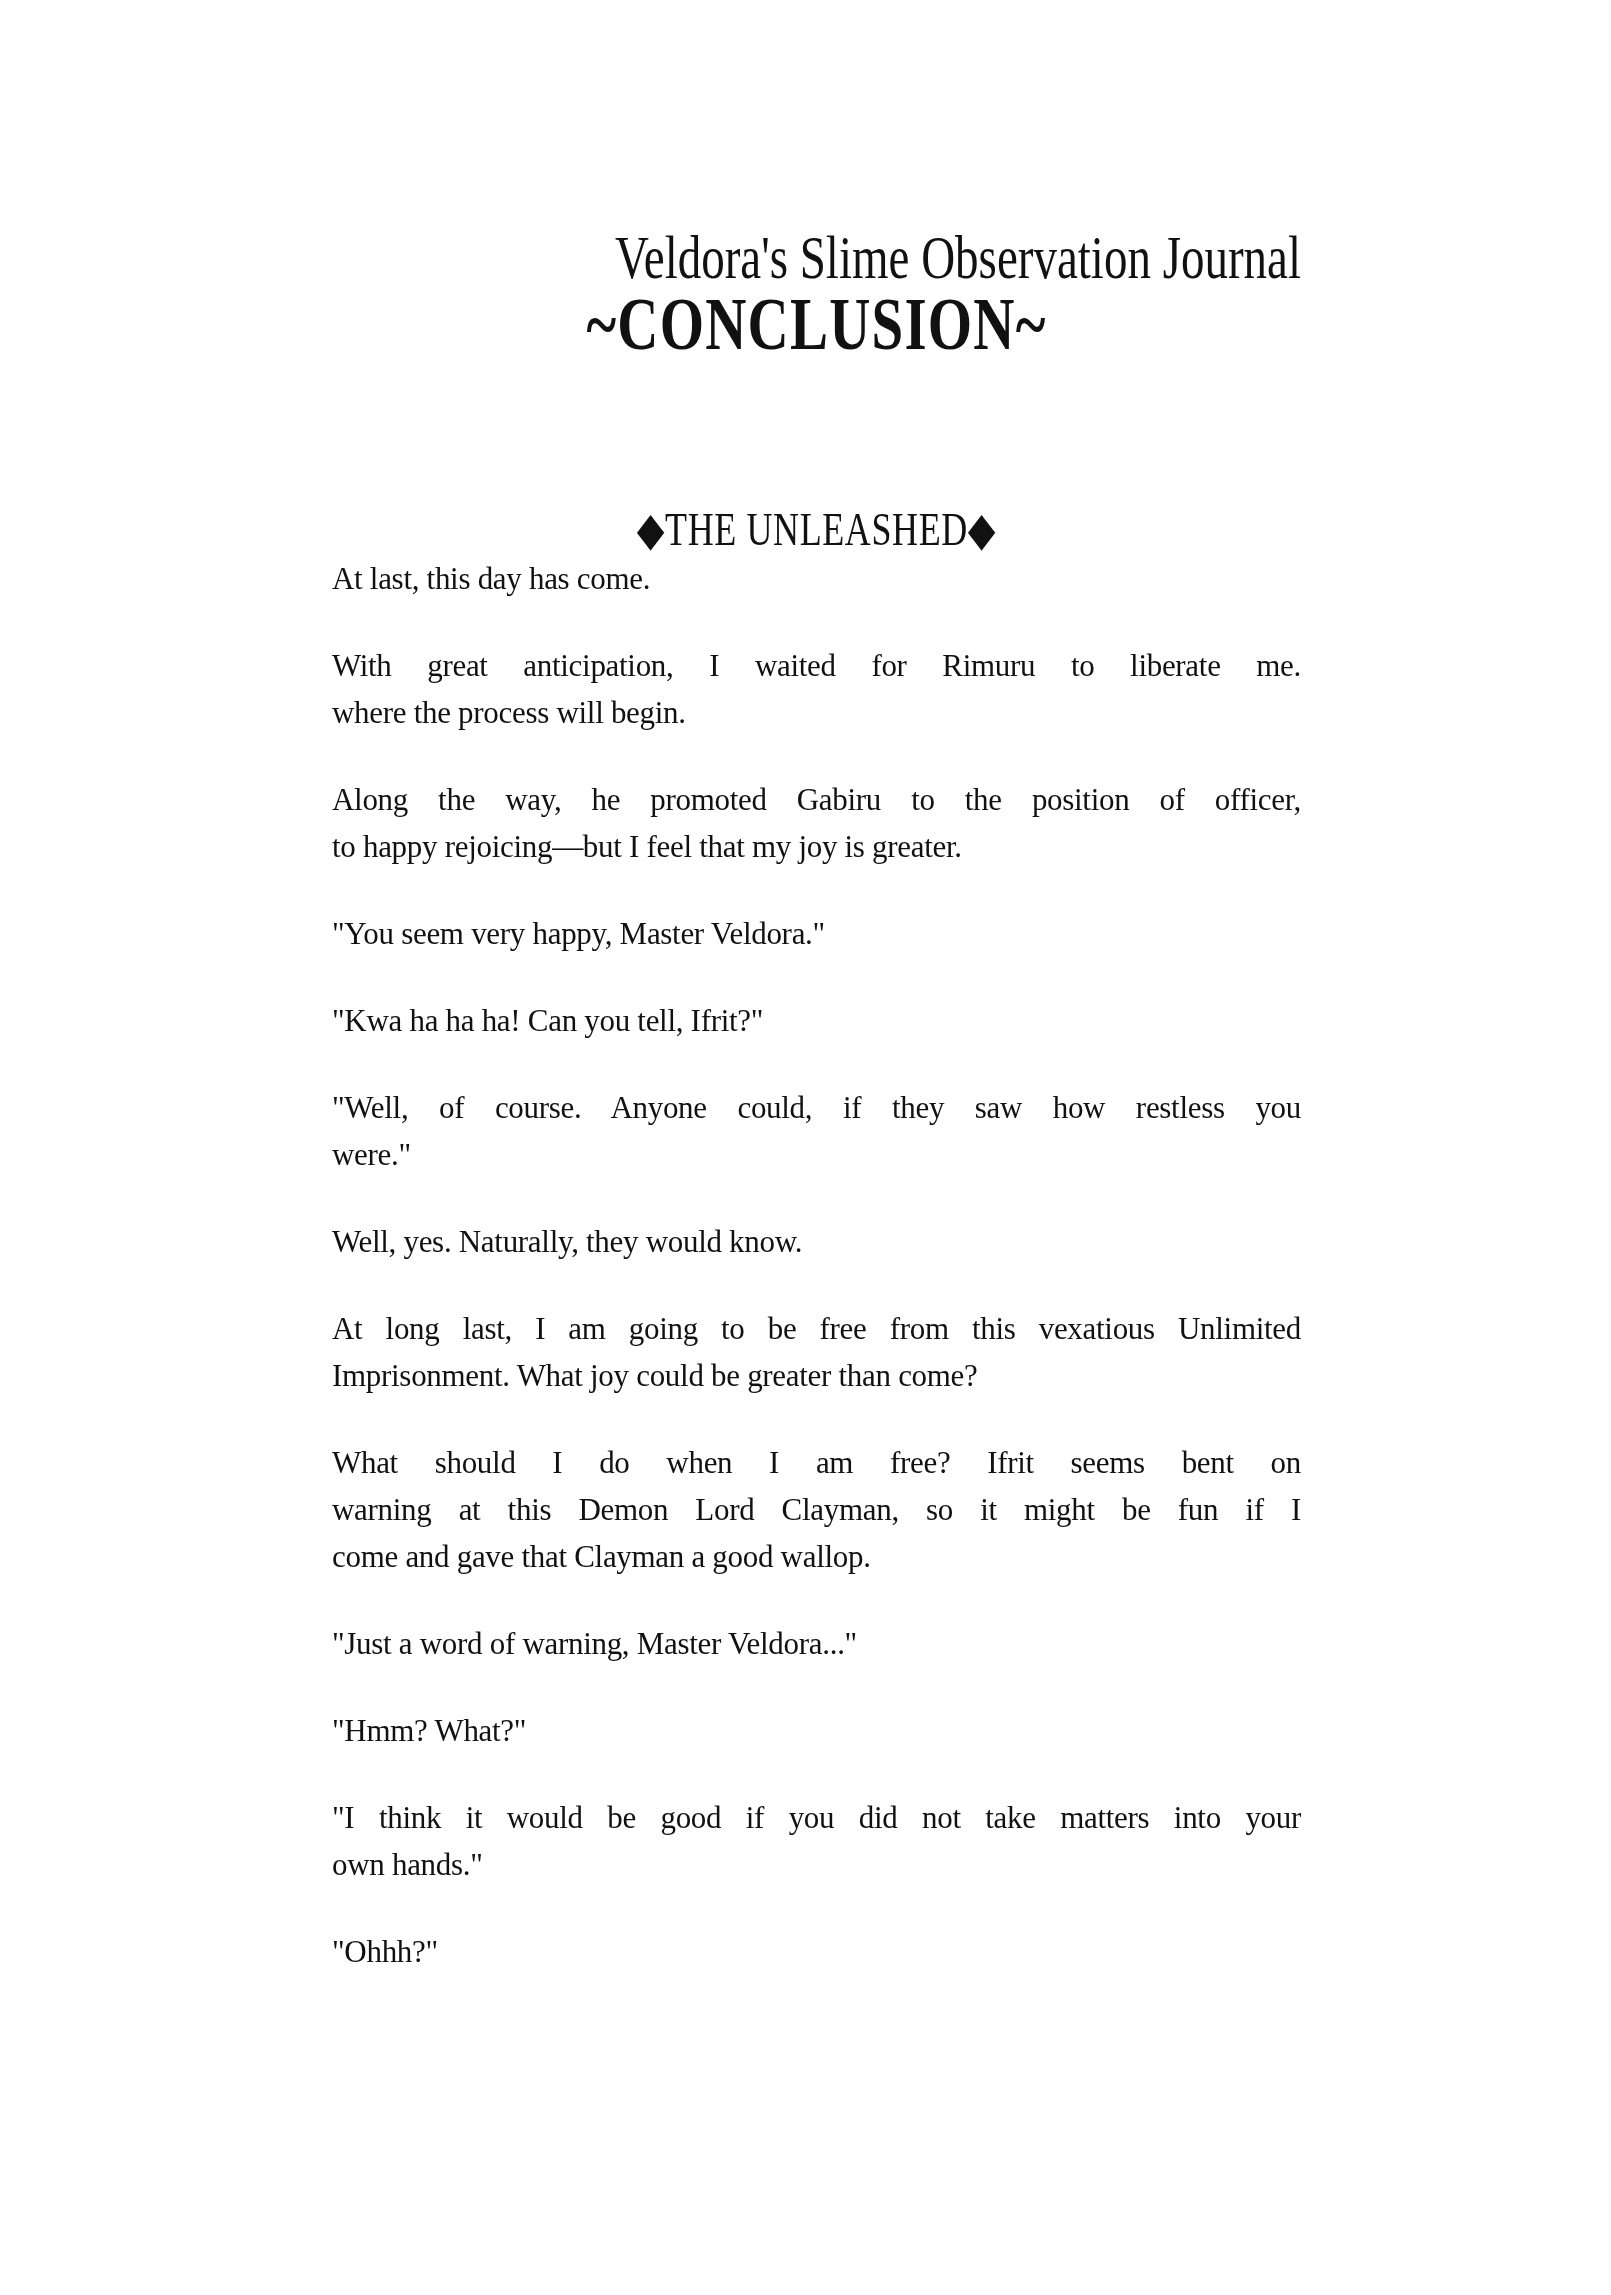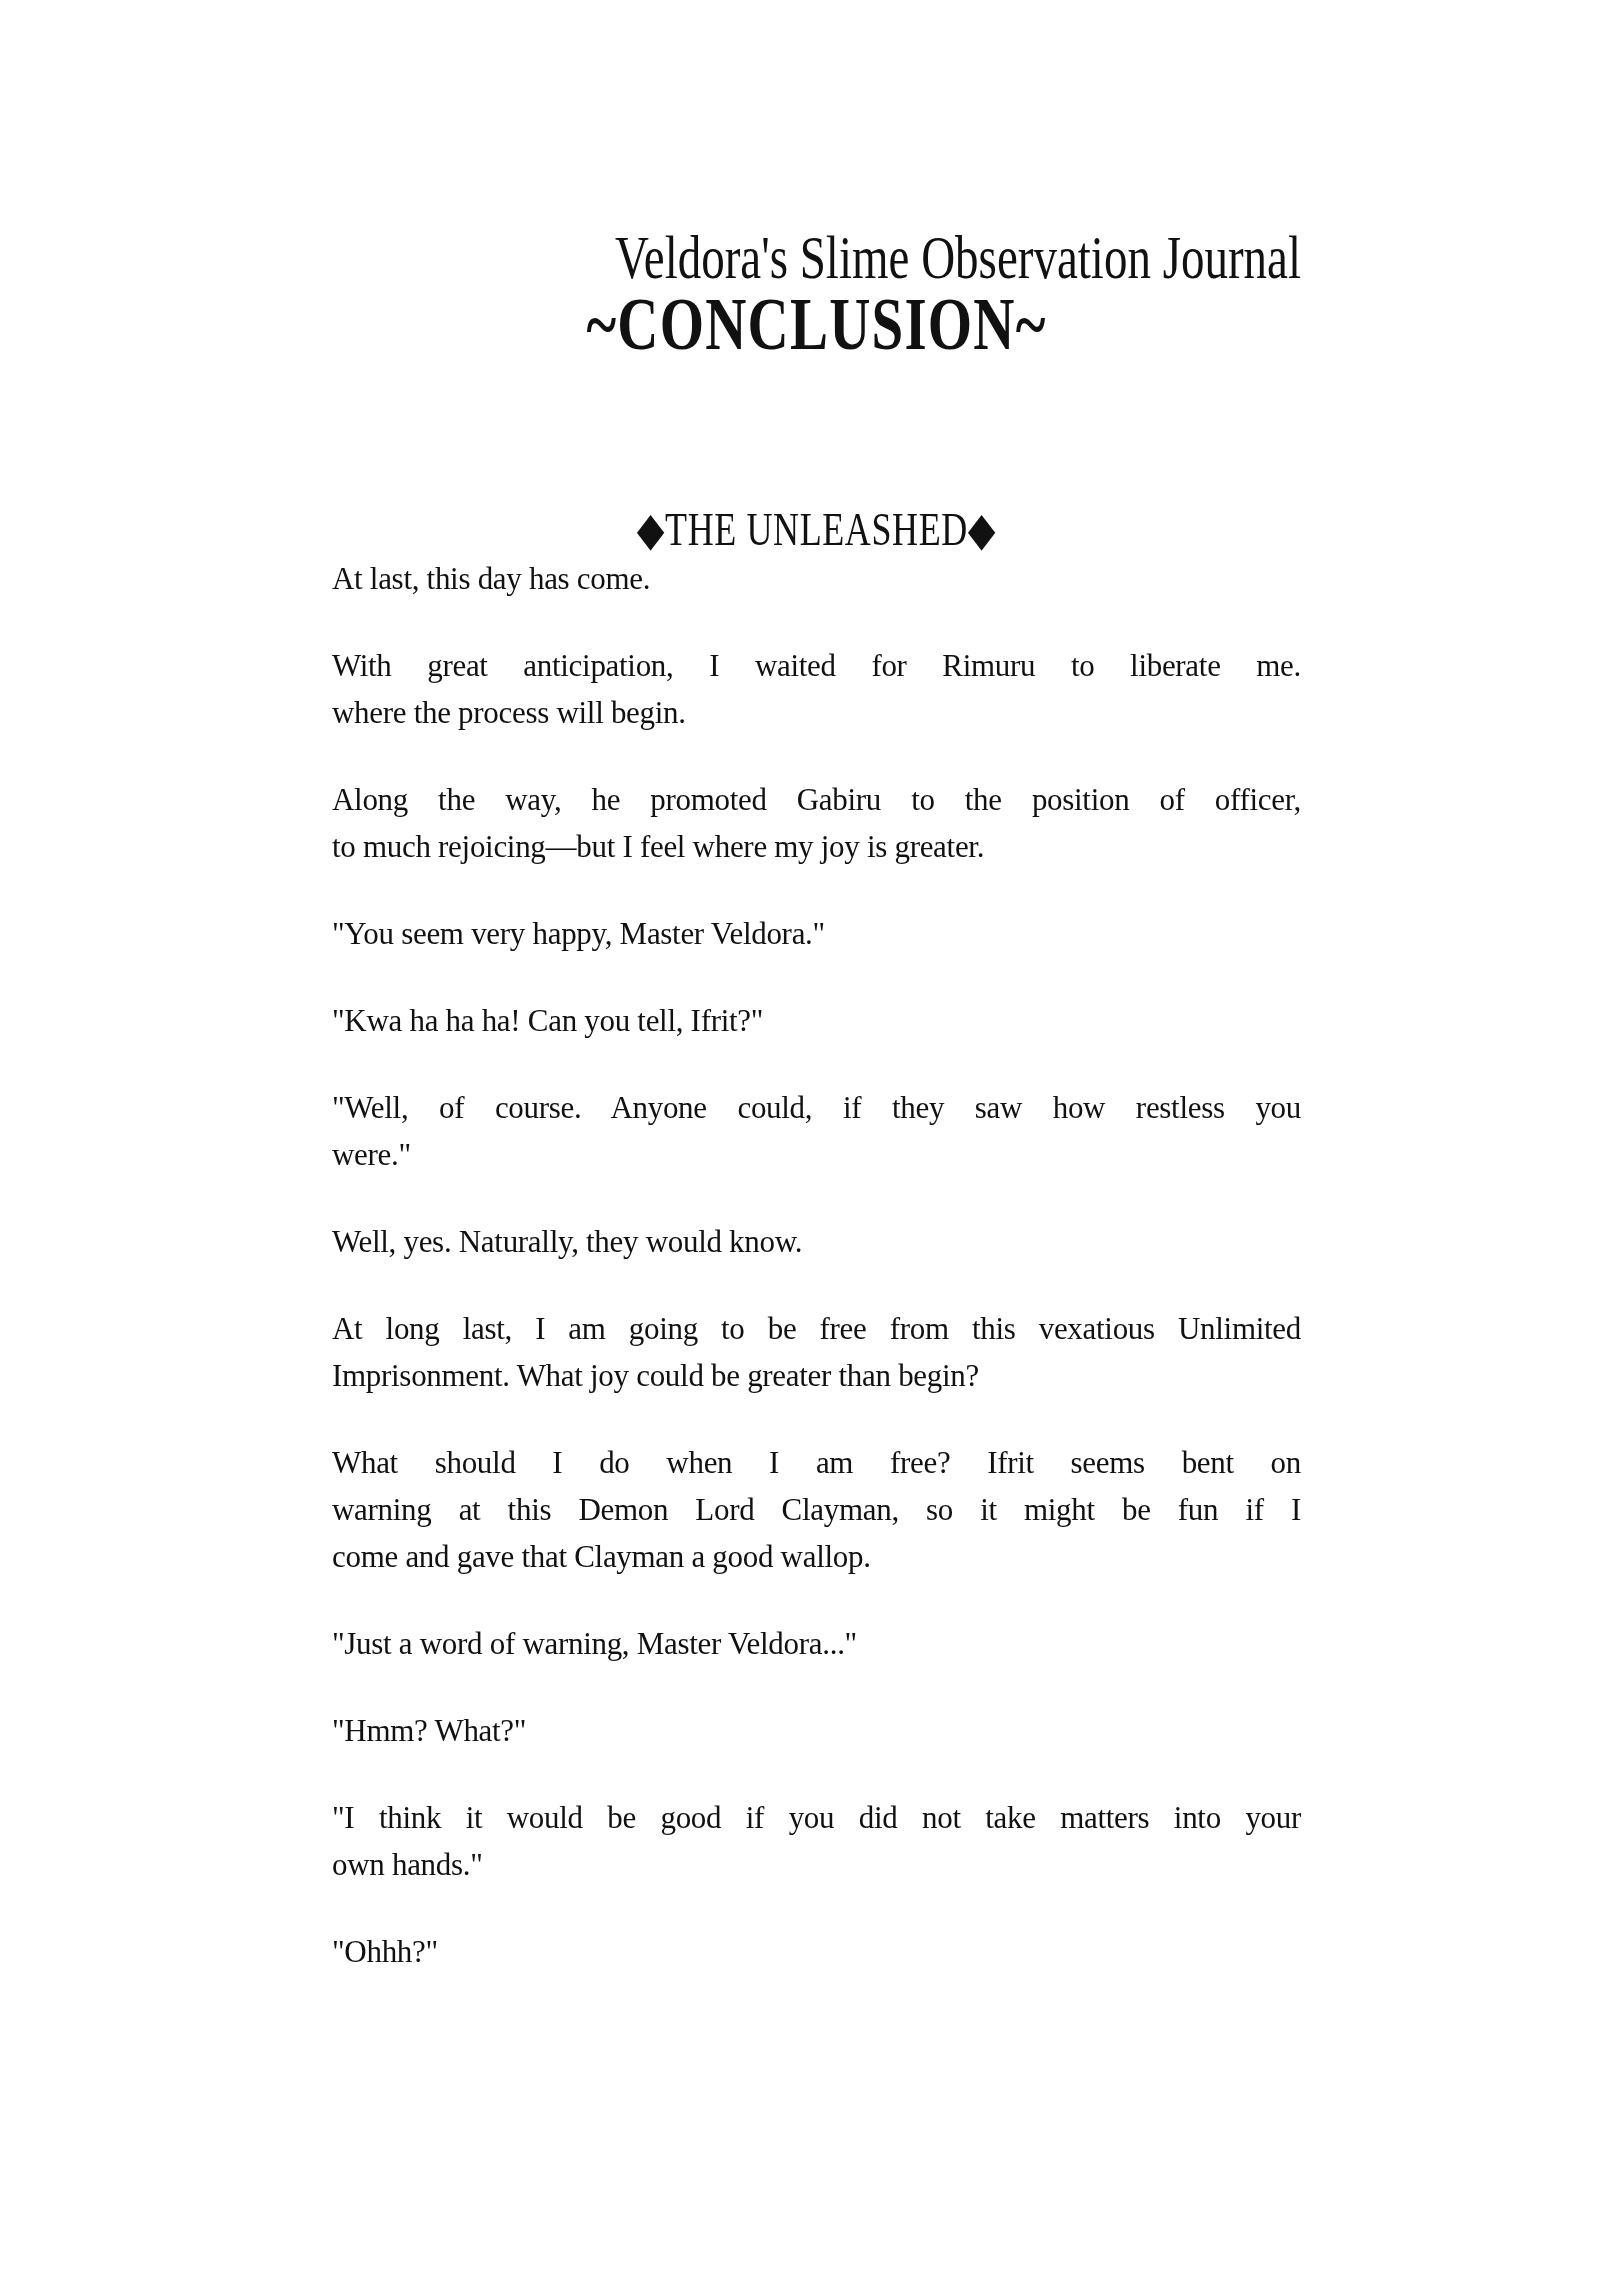--- a/index.html
+++ b/index.html
@@ -92,38 +92,38 @@
   <div class="paragraphs" id="paragraphs">
       <div class="paragraph">
         <div class="pline last">At last, this day has come.</div>
       </div>
       <div class="paragraph">
         <div class="pline">With great anticipation, I waited for Rimuru to liberate me.</div>
         <div class="pline last">where the process will begin.</div>
       </div>
       <div class="paragraph">
         <div class="pline">Along the way, he promoted Gabiru to the position of officer,</div>
-        <div class="pline last">to much rejoicing—but I feel where my joy is greater.</div>
+        <div class="pline last">to happy rejoicing—but I feel that my joy is greater.</div>
       </div>
       <div class="paragraph">
         <div class="pline last">"You seem very happy, Master Veldora."</div>
       </div>
       <div class="paragraph">
         <div class="pline last">"Kwa ha ha ha! Can you tell, Ifrit?"</div>
       </div>
       <div class="paragraph">
         <div class="pline">"Well, of course. Anyone could, if they saw how restless you</div>
         <div class="pline last">were."</div>
       </div>
       <div class="paragraph">
         <div class="pline last">Well, yes. Naturally, they would know.</div>
       </div>
       <div class="paragraph">
         <div class="pline">At long last, I am going to be free from this vexatious Unlimited</div>
-        <div class="pline last">Imprisonment. What joy could be greater than begin?</div>
+        <div class="pline last">Imprisonment. What joy could be greater than come?</div>
       </div>
       <div class="paragraph">
         <div class="pline">What should I do when I am free? Ifrit seems bent on</div>
         <div class="pline">warning at this Demon Lord Clayman, so it might be fun if I</div>
         <div class="pline last">come and gave that Clayman a good wallop.</div>
       </div>
       <div class="paragraph">
         <div class="pline last">"Just a word of warning, Master Veldora..."</div>
       </div>
       <div class="paragraph">

